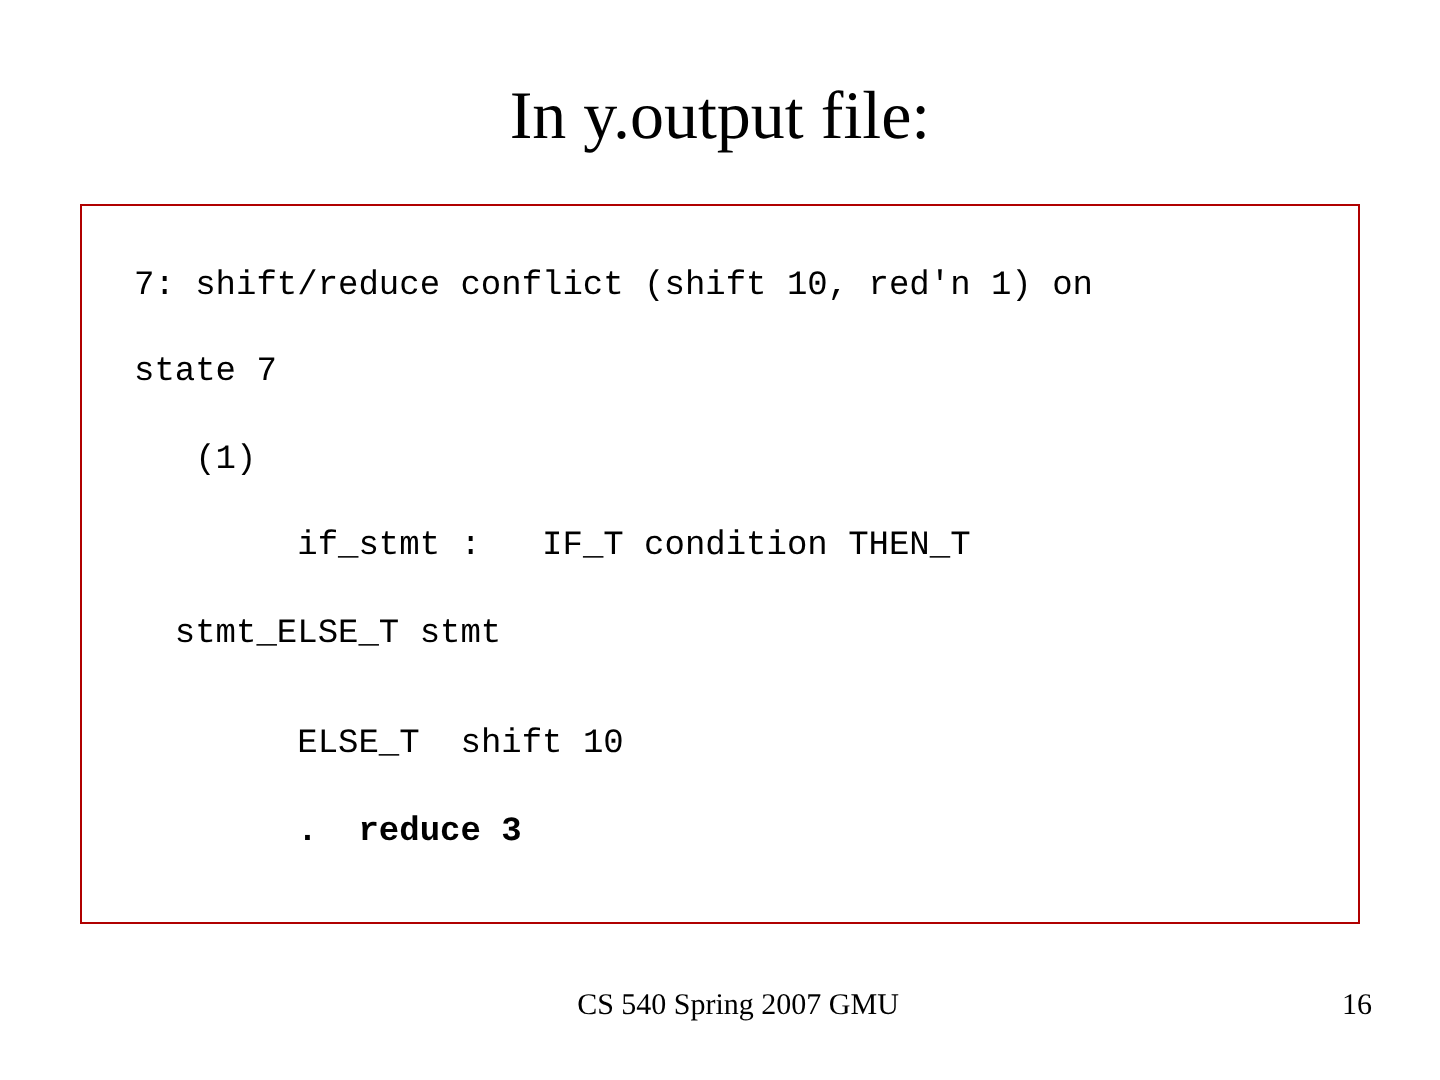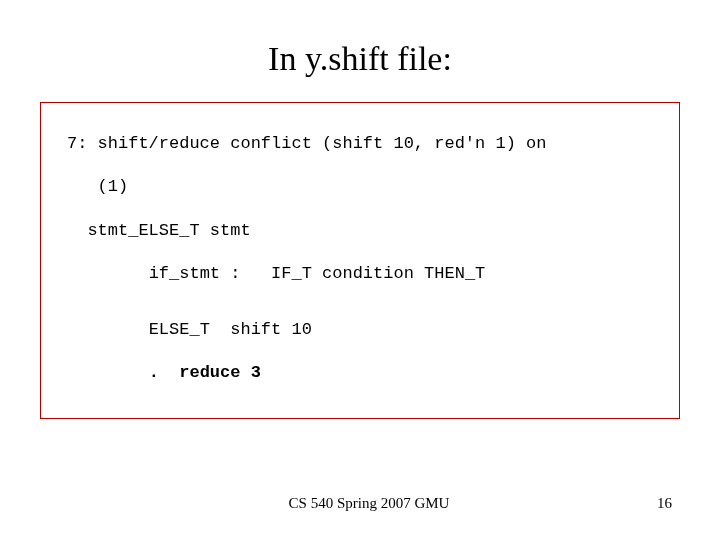--- a/index.html
+++ b/index.html
@@ -42,32 +42,33 @@
     bottom: 28px;
     left: 0;
     right: 0;
     text-align: center;
     font-size: 15px;
     padding-left: 18px;
   }
   .footer-right {
     position: absolute;
     bottom: 28px;
-    right: 48px;
+    right: 34px;
     font-size: 15px;
   }
 </style>
 </head>
 <body>
 
-<div class="title">In y.shift file:</div>
+<div class="title">In y.output file:</div>
 
 <div class="codebox">
 <span class="row">7: shift/reduce conflict (shift 10, red'n 1) on</span>
+<span class="row">state 7</span>
 <span class="row">   (1)</span>
+<span class="row">        if_stmt :   IF_T condition THEN_T</span>
 <span class="row">  stmt_ELSE_T stmt</span>
-<span class="row">        if_stmt :   IF_T condition THEN_T</span>
 <span class="row boldrow">        ELSE_T  shift 10</span>
 <span class="row" style="font-weight:bold">        .  reduce 3</span>
 </div>
 
 <div class="footer-center">CS 540 Spring 2007 GMU</div>
 <div class="footer-right">16</div>
 
 </body></html>

